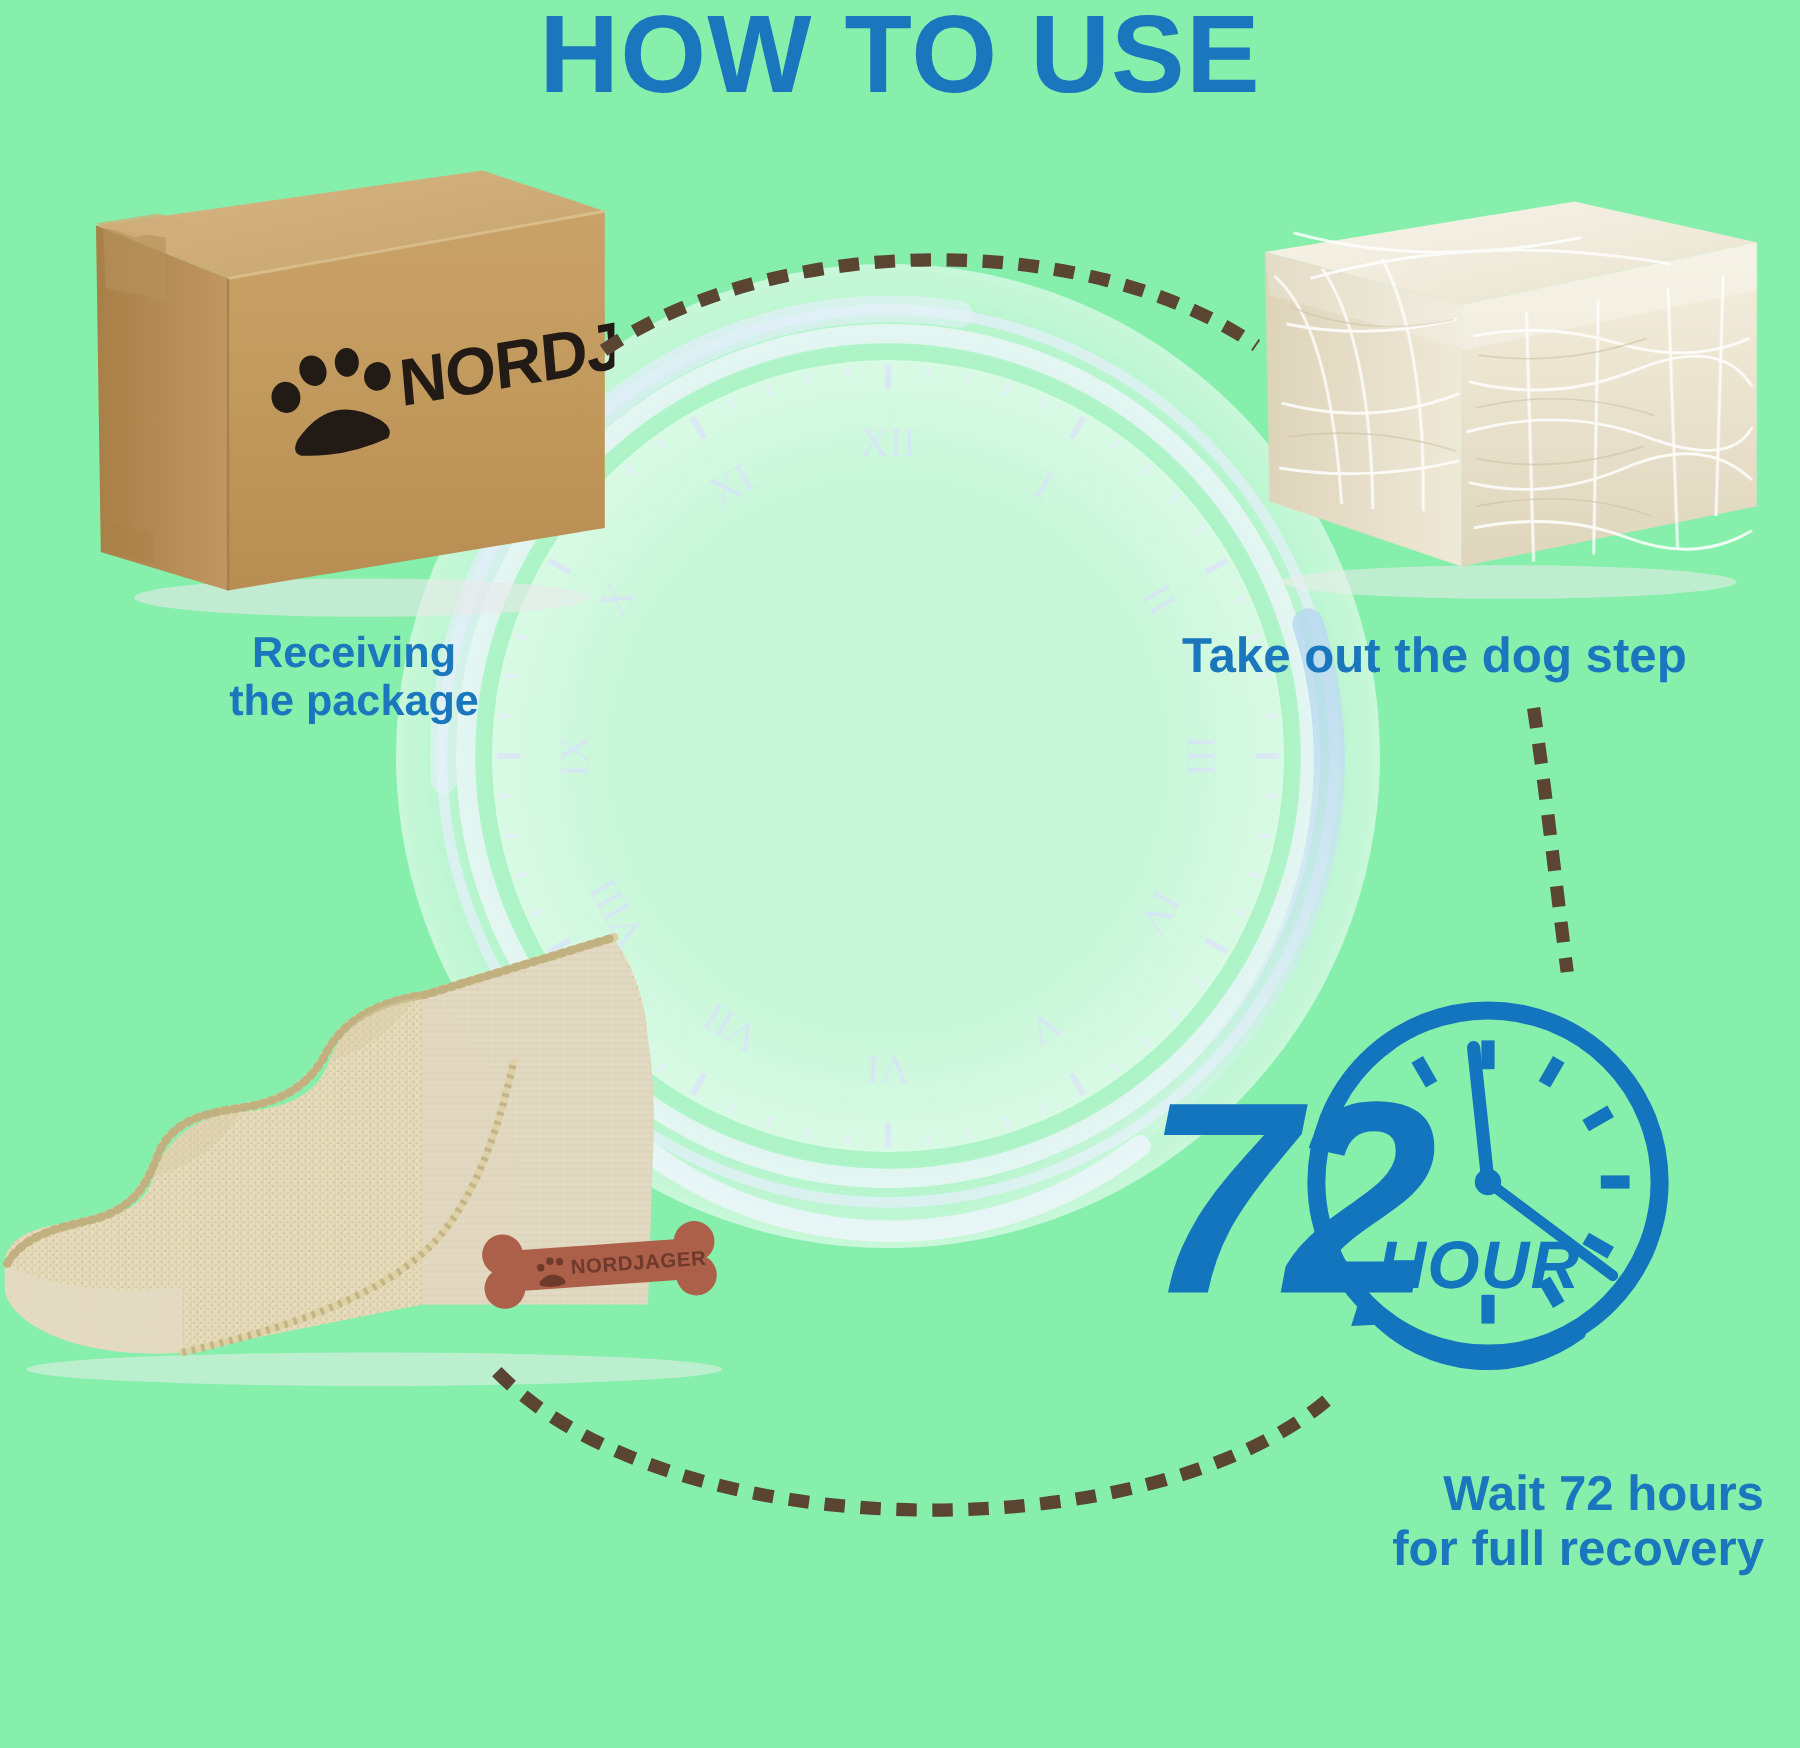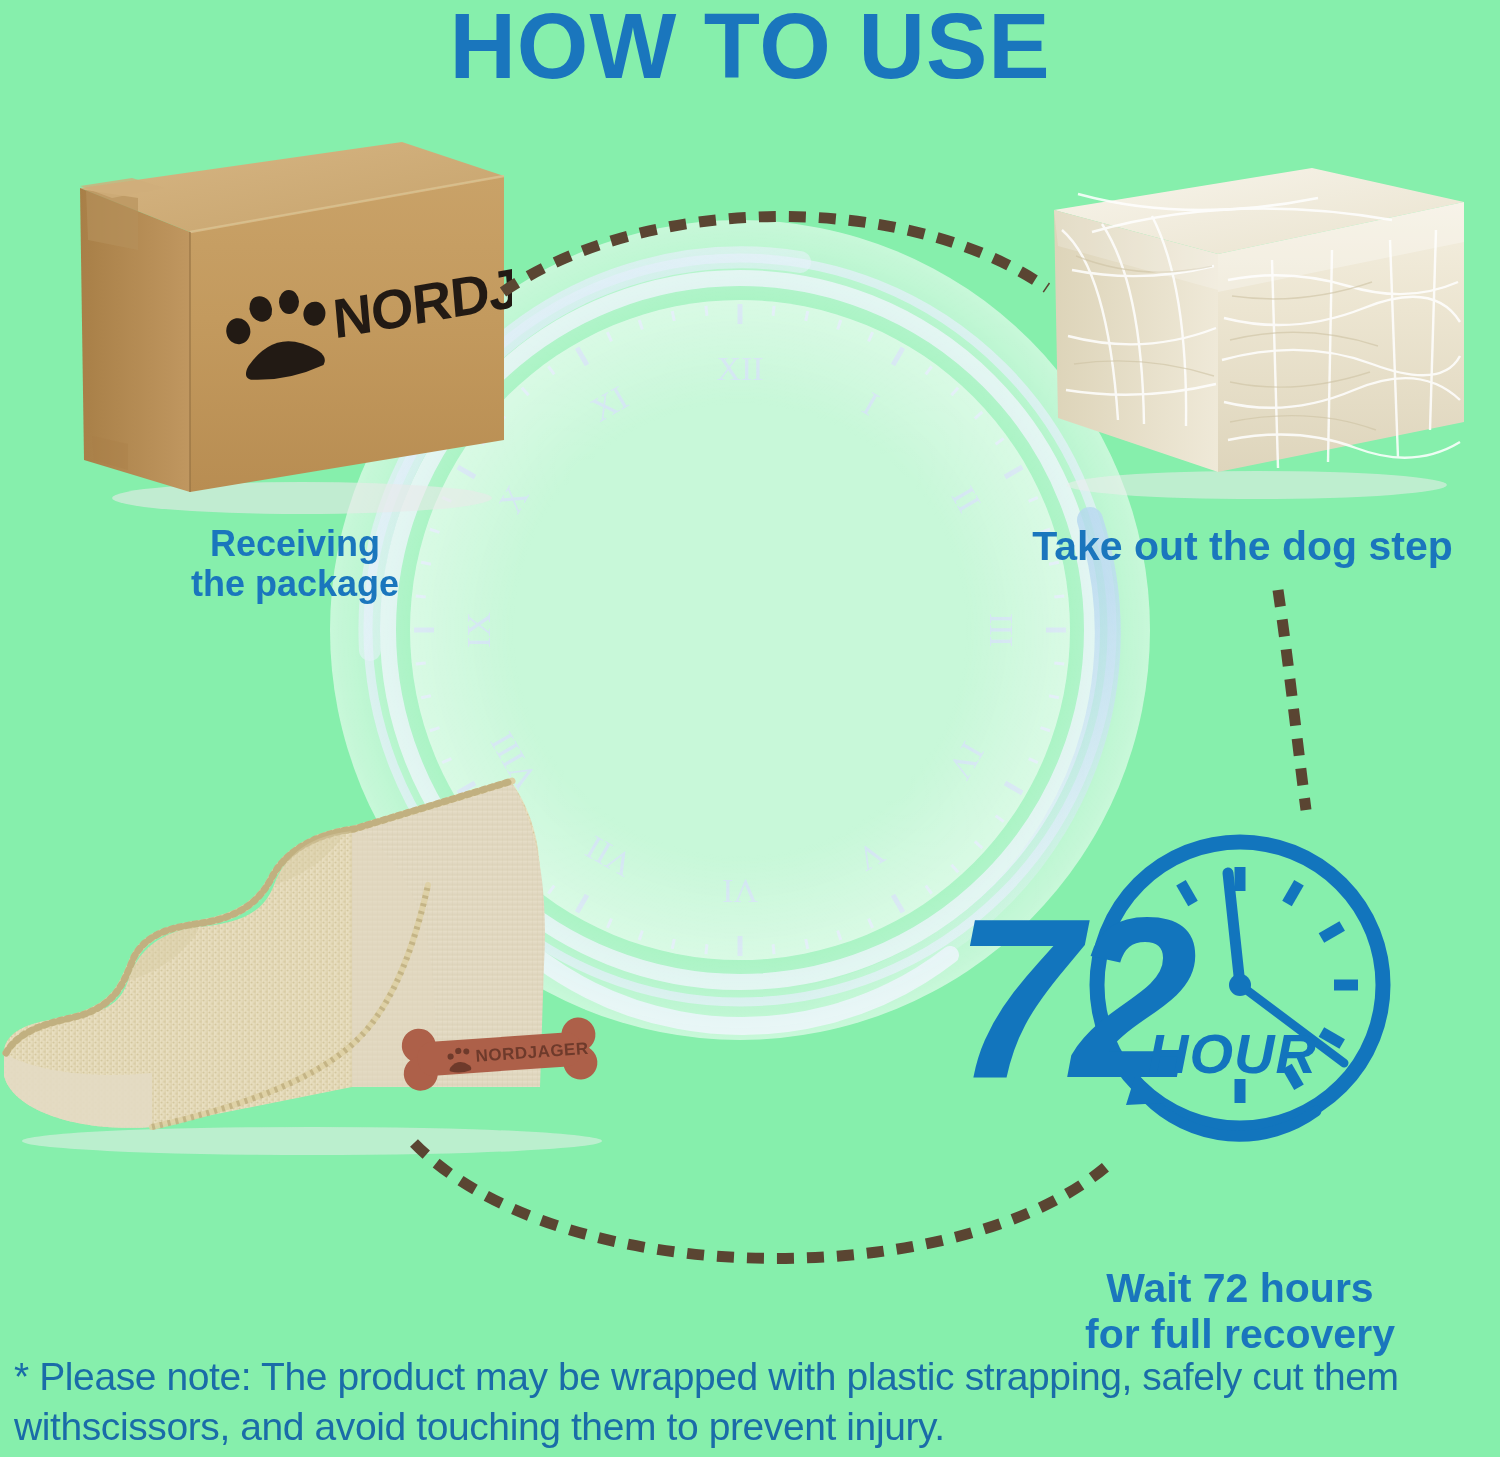--- a/index.html
+++ b/index.html
@@ -64,22 +64,22 @@
   
   .caption {
     position: absolute;
     color: #1A76BD;
     font-weight: bold;
     font-family: "Liberation Sans", sans-serif;
     line-height: 1.12;
     white-space: pre-line;
   }
   #cap-1 { left: 60px;   top: 524px;  width: 470px; text-align: center; font-size: 36px; }
-  #cap-2 { left: 985px;  top: 524px;  width: 515px; text-align: center; font-size: 41px; }
-  #cap-3 { left: 1010px; top: 1266px; width: 460px; text-align: center; font-size: 41px; }
+  #cap-2 { left: 985px;  top: 524px;  width: 515px; font-size: 41px; }
+  #cap-3 { left: 1010px; top: 1222px; width: 460px; text-align: right; font-size: 41px; }
   #cap-4 { left: 60px;   top: 1222px; width: 480px; text-align: center; font-size: 41px; }
 
   
   #footnote {
     position: absolute;
     left: 14px;
     top: 1352px;
     width: 1472px;
     color: #1A6CA8;
     font-size: 39px;
@@ -427,15 +427,14 @@
   <svg class="connector" id="conn-3" viewBox="0 0 720 160">
     <path d="M14 18 C 160 168, 560 168, 708 40" fill="none" stroke="#5A4532" stroke-width="11" stroke-dasharray="17 13" stroke-linecap="butt"></path>
   </svg>
 
   <div class="caption" id="cap-1">Receiving
 the package</div>
   <div class="caption" id="cap-2">Take out the dog step</div>
   <div class="caption" id="cap-3">Wait 72 hours
 for full recovery</div>
 
-  <div id="footnote">* Please note: The product may be wrapped with plastic strapping, safely cut them withscissors, and avoid touching them to prevent injury.</div>
 
 </div>
 
 </body></html>

